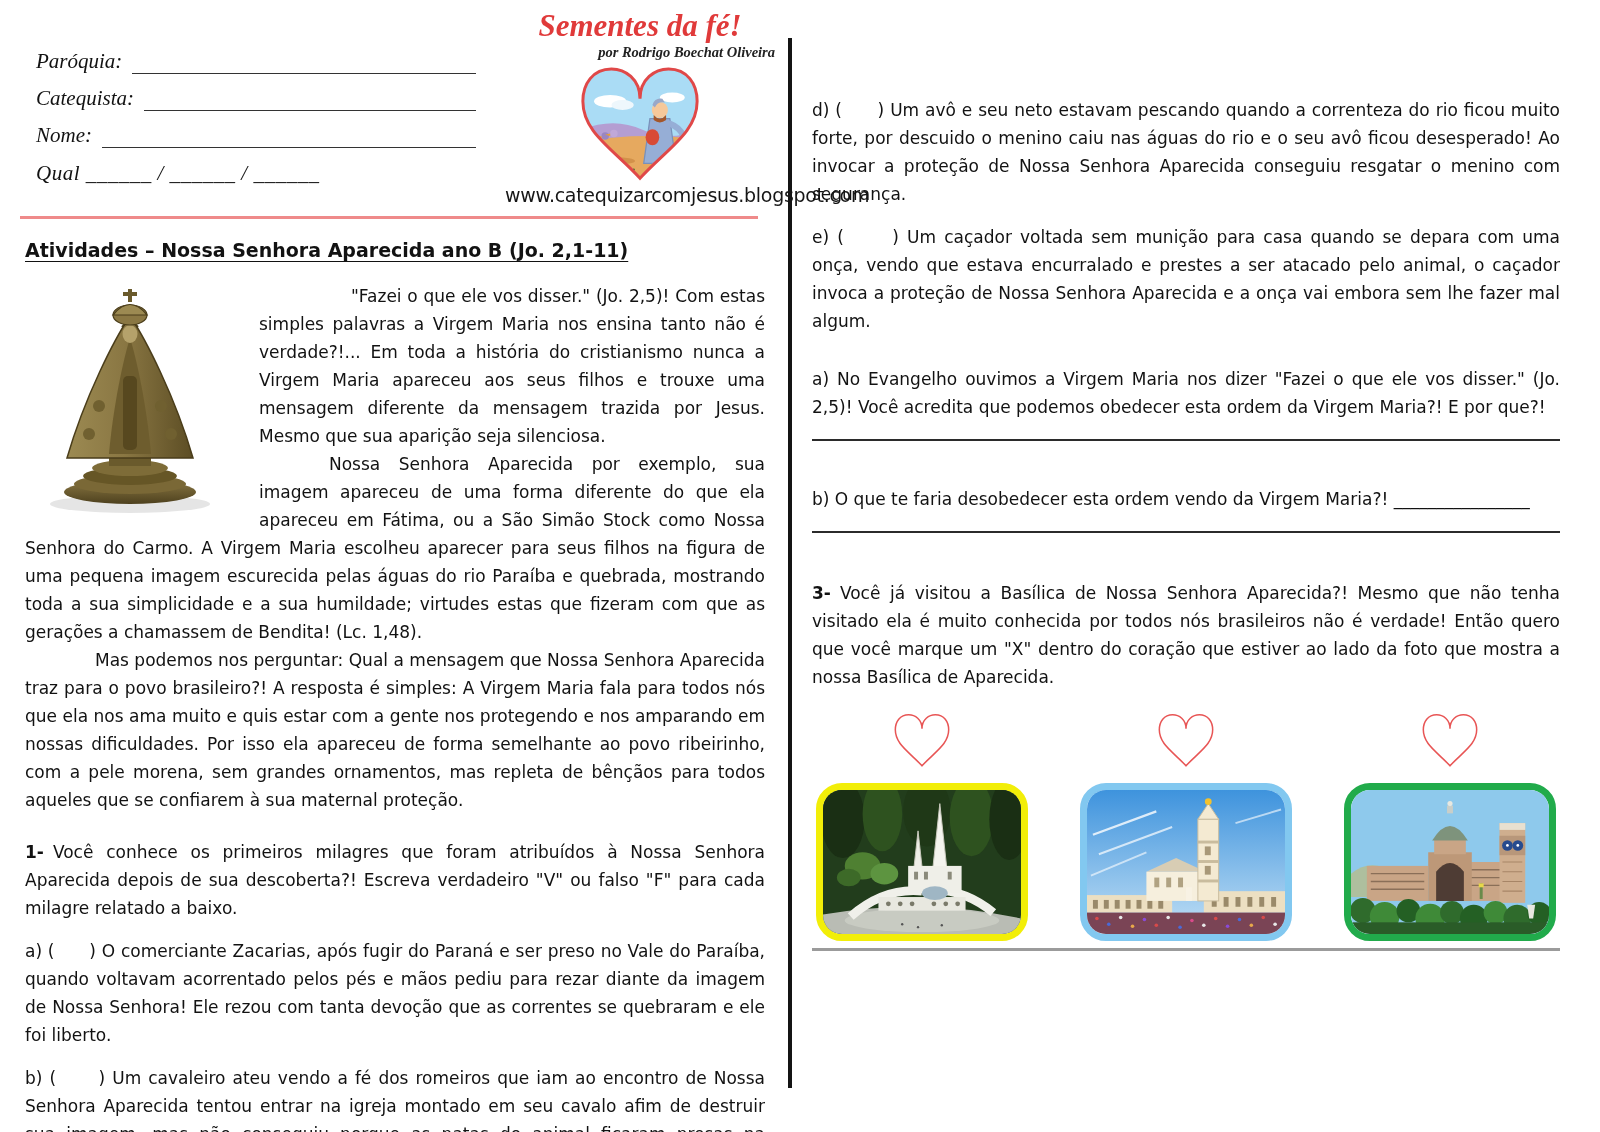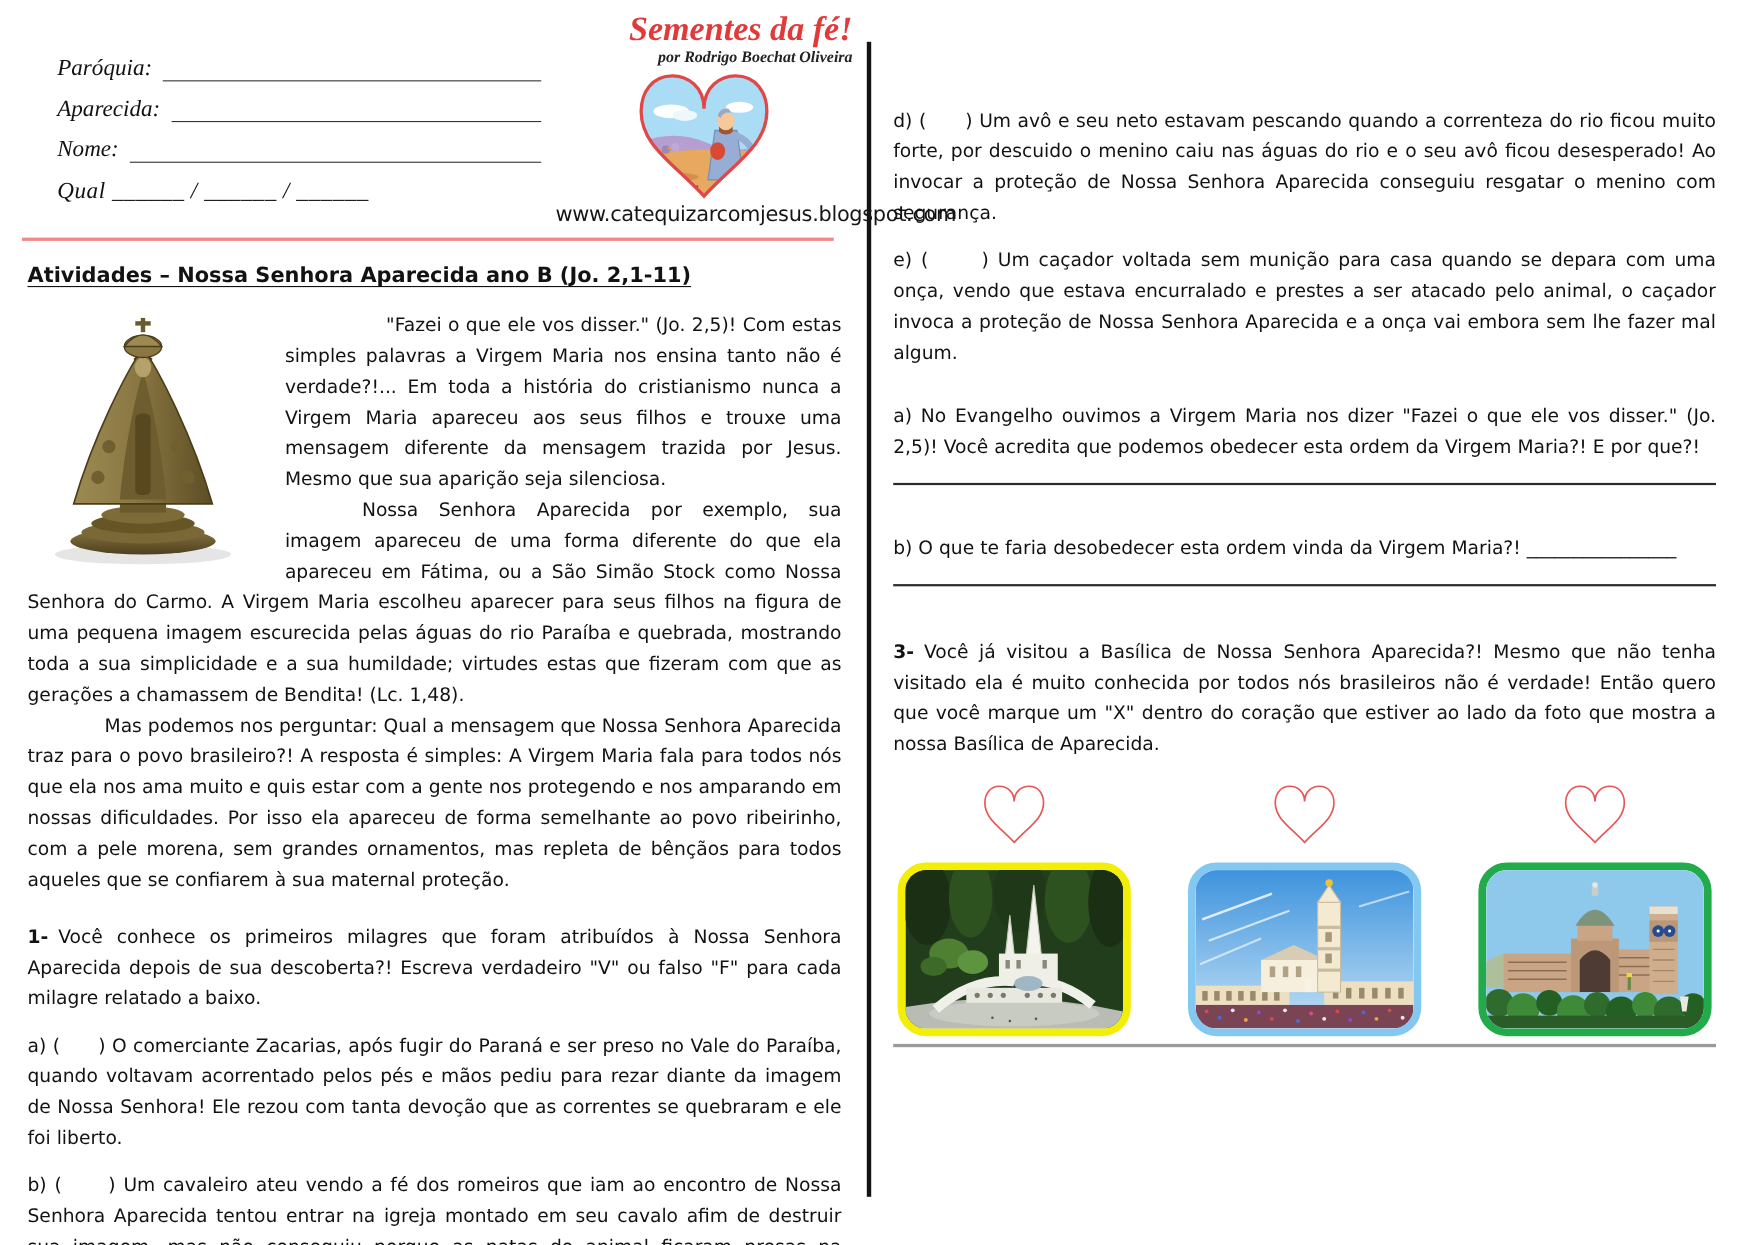--- a/index.html
+++ b/index.html
@@ -4,29 +4,29 @@
 <style>
   :root{
     --accent-red:#e03a3a; --rule-red:#ef8a8a; --heart-outline:#e85555;
     --border-yellow:#f2ee08; --border-blue:#82c8f0; --border-green:#21ab4b;
     --divider:#141414; --ink:#121212;
   }
   html,body{margin:0;padding:0;background:#ffffff;}
   .page{position:relative;width:1600px;height:1132px;background:#fff;overflow:hidden;
         font-family:"DejaVu Sans",sans-serif;color:var(--ink);}
   
-  .hdr-fields{position:absolute;left:52px;top:50px;width:440px;
+  .hdr-fields{position:absolute;left:36px;top:50px;width:440px;
               font-family:"Liberation Serif",serif;font-style:italic;font-size:21px;}
   .field{display:flex;align-items:flex-end;margin-bottom:13px;height:24px;}
   .flabel{white-space:nowrap;}
   .fline{flex:1;border-bottom:1.6px solid #333;margin-left:10px;height:20px;}
   .dateline{margin-top:2px;letter-spacing:.5px;}
   .logo{position:absolute;left:505px;top:10px;width:270px;text-align:center;}
   .logo-title{font-family:"Liberation Serif",serif;font-style:italic;font-weight:bold;
-              font-size:31px;color:var(--accent-red);line-height:1.05;text-align:right;}
+              font-size:31px;color:var(--accent-red);line-height:1.05;}
   .logo-sub{font-family:"Liberation Serif",serif;font-style:italic;font-weight:bold;
             font-size:14.5px;color:#222;margin-top:1px;text-align:right;}
   .logo-heart{display:block;margin:3px auto 0;}
   .website{font-size:19px;color:#161616;margin-top:2px;letter-spacing:-0.3px;}
   .red-rule{position:absolute;left:20px;top:216px;width:738px;height:3px;background:var(--rule-red);}
   .vdivider{position:absolute;left:788px;top:38px;width:4px;height:1050px;background:var(--divider);}
   
   .col{position:absolute;font-size:17px;line-height:28px;text-align:justify;}
   .col-left{left:25px;top:236px;width:740px;}
   .col-right{left:812px;top:96px;width:748px;}
@@ -56,21 +56,21 @@
 <body>
 
 <div class="page">
 
   <div class="hdr-fields">
     <div class="field">
       <span class="flabel">Paróquia:</span>
       <span class="fline"></span>
     </div>
     <div class="field">
-      <span class="flabel">Aparecida:</span>
+      <span class="flabel">Catequista:</span>
       <span class="fline"></span>
     </div>
     <div class="field">
       <span class="flabel">Nome:</span>
       <span class="fline"></span>
     </div>
     <div class="dateline">Qual ______ / ______ / ______</div>
   </div>
 
   <div class="logo">
@@ -173,21 +173,21 @@
   </section>
 
   <section class="col col-right">
     <p class="p">d) (&nbsp;&nbsp;&nbsp;&nbsp;&nbsp;&nbsp;) Um avô e seu neto estavam pescando quando a correnteza do rio ficou muito forte, por descuido o menino caiu nas águas do rio e o seu avô ficou desesperado! Ao invocar a proteção de Nossa Senhora Aparecida conseguiu resgatar o menino com segurança.</p>
     <p class="p">e) (&nbsp;&nbsp;&nbsp;&nbsp;&nbsp;&nbsp;) Um caçador voltada sem munição para casa quando se depara com uma onça, vendo que estava encurralado e prestes a ser atacado pelo animal, o caçador invoca a proteção de Nossa Senhora Aparecida e a onça vai embora sem lhe fazer mal algum.</p>
 
 
     <p class="p sp-md">a) No Evangelho ouvimos a Virgem Maria nos dizer "Fazei o que ele vos disser." (Jo. 2,5)! Você acredita que podemos obedecer esta ordem da Virgem Maria?! E por que?!</p>
     <div class="answer-line"></div>
 
-    <p class="p after-line-gap">b) O que te faria desobedecer esta ordem vinda da Virgem Maria?! ________________</p>
+    <p class="p after-line-gap">b) O que te faria desobedecer esta ordem vendo da Virgem Maria?! ________________</p>
     <div class="answer-line"></div>
 
     <p class="p sp-lg" style="margin-top:46px;"><b class="qnum">3-</b><span>Você já visitou a Basílica de Nossa Senhora Aparecida?! Mesmo que não tenha visitado ela é muito conhecida por todos nós brasileiros não é verdade! Então quero que você marque um "X" dentro do coração que estiver ao lado da foto que mostra a nossa Basílica de Aparecida.</span></p>
 
     <div class="trio hearts-row">
       <div class="heart-cell">
         <svg width="58" height="66" viewBox="0 0 100 95">
             <path d="M50 28 C50 12 38 4 27 4 C12 4 4 16 4 30 C4 55 28 68 50 92 C72 68 96 55 96 30 C96 16 88 4 73 4 C62 4 50 12 50 28 Z" fill="#ffffff" stroke="#e85555" stroke-width="2.6"></path>
           </svg>
       </div>

